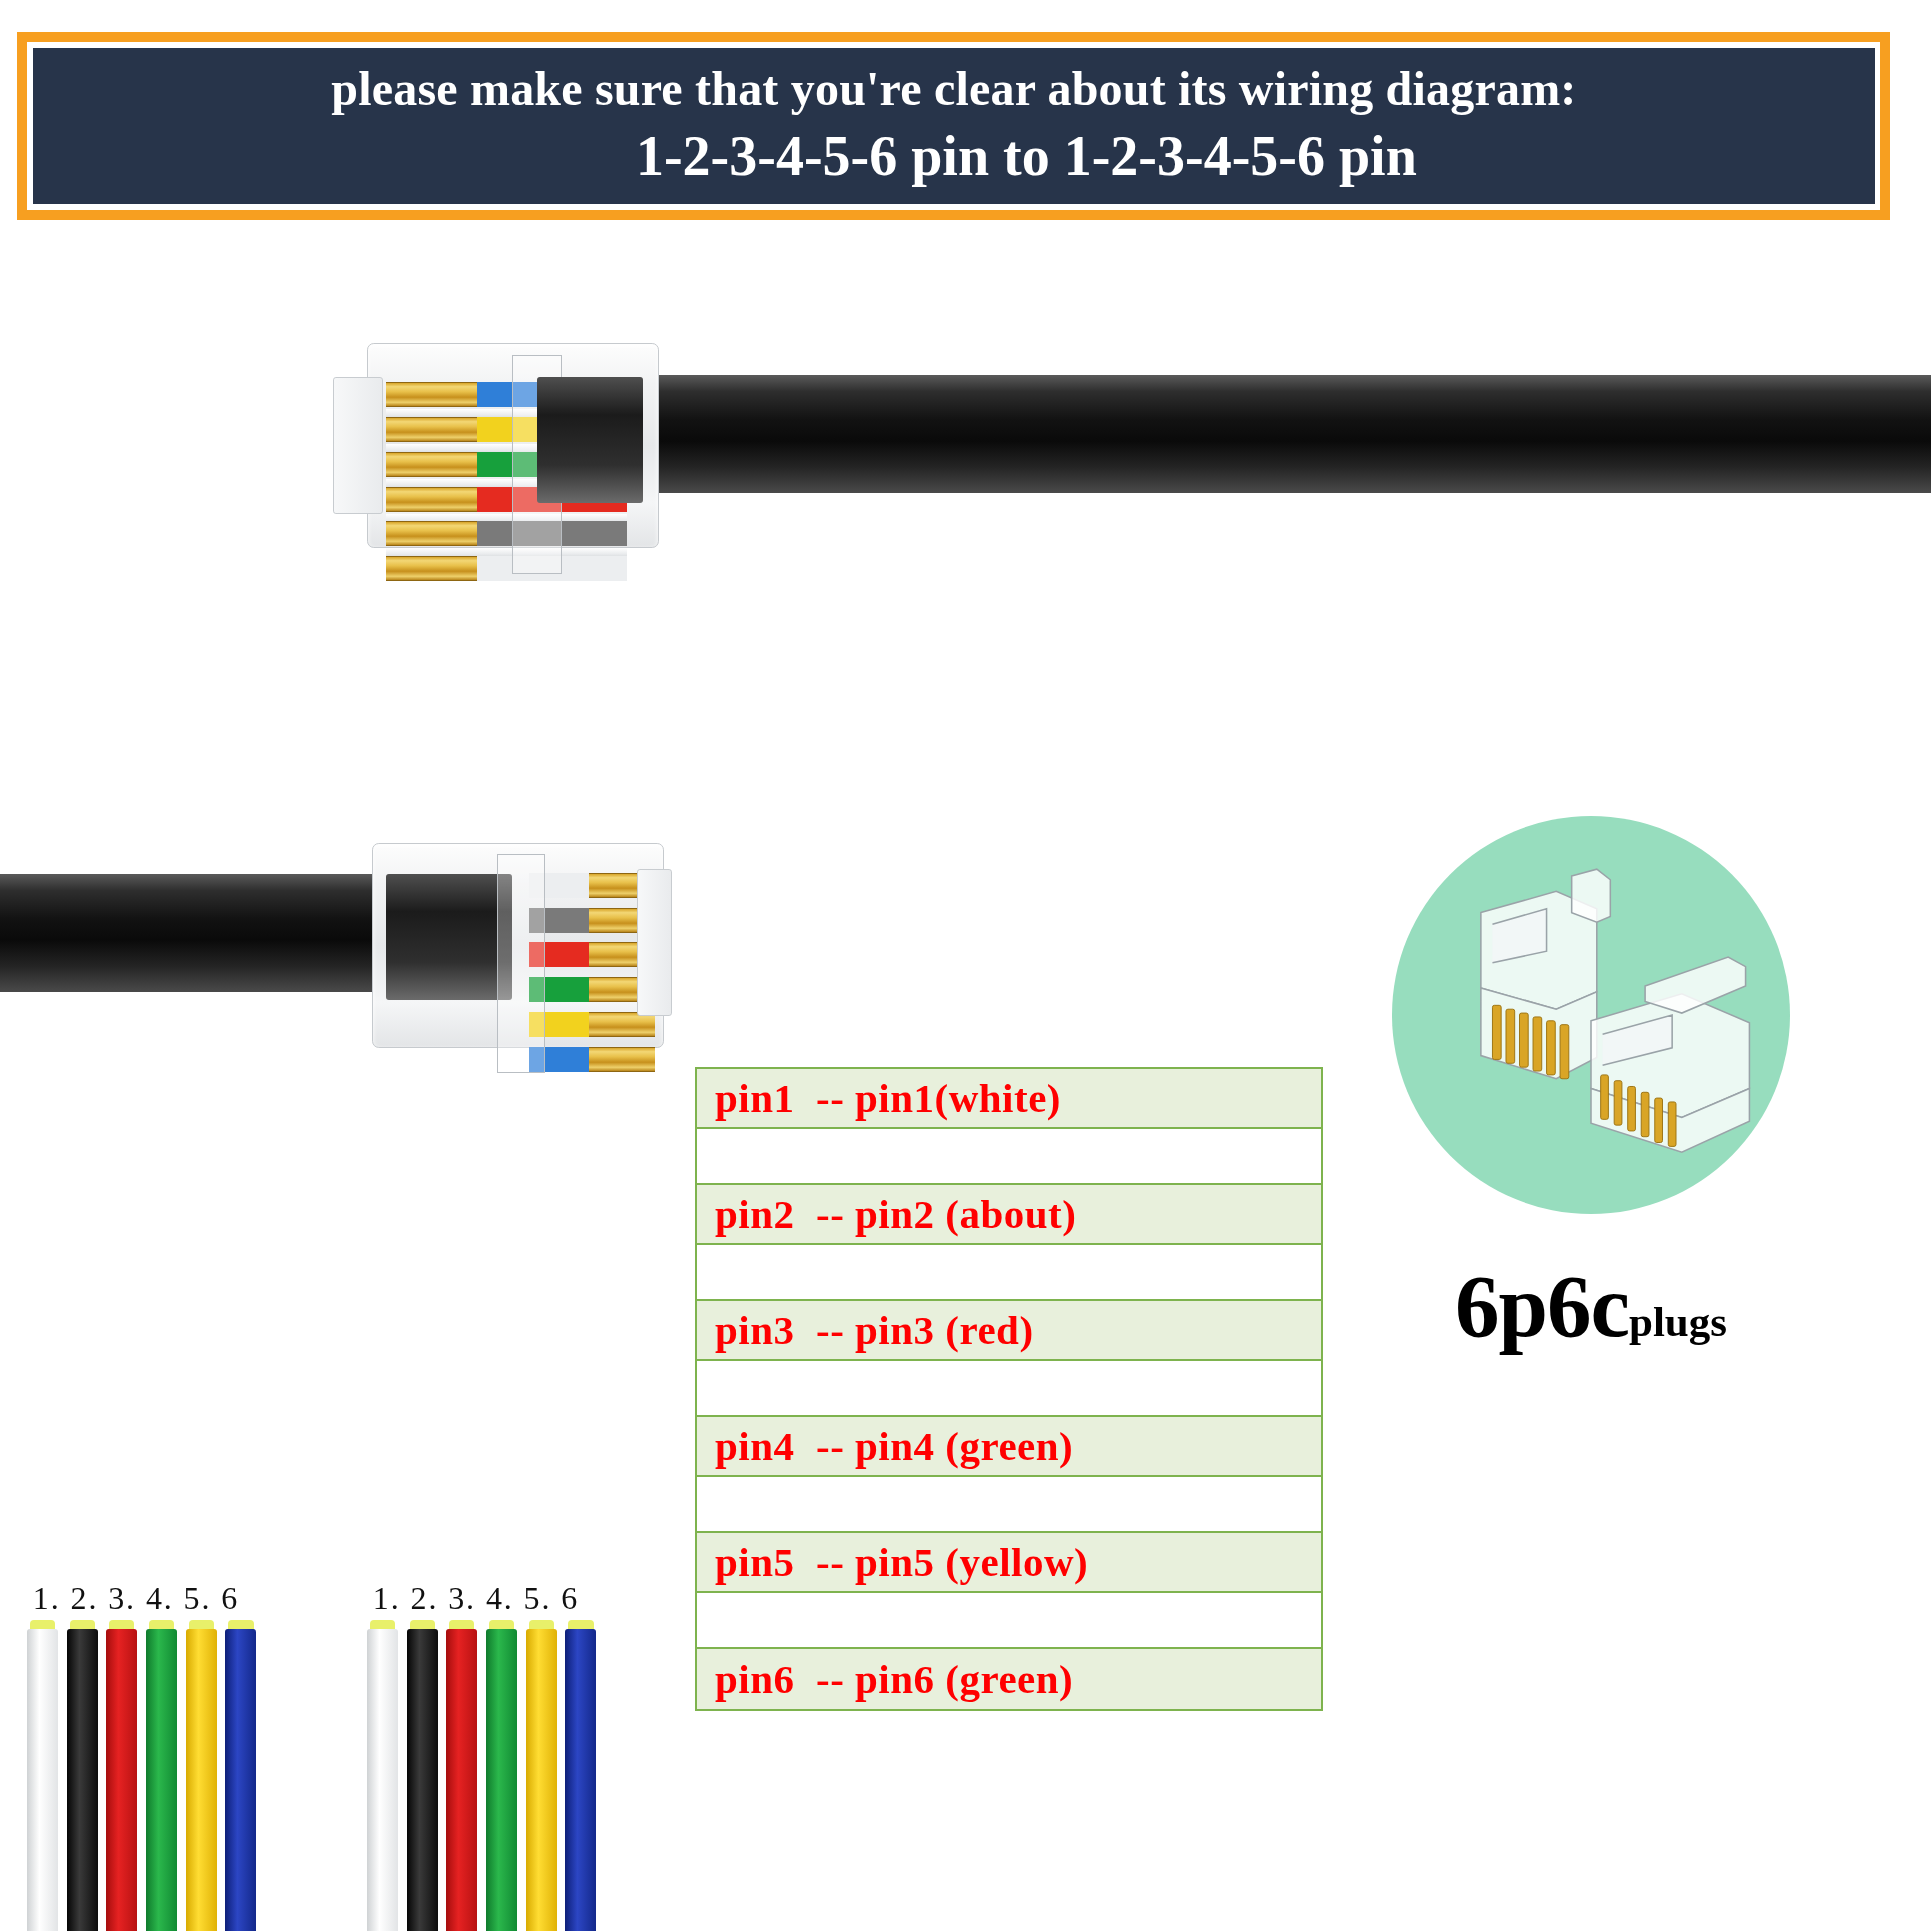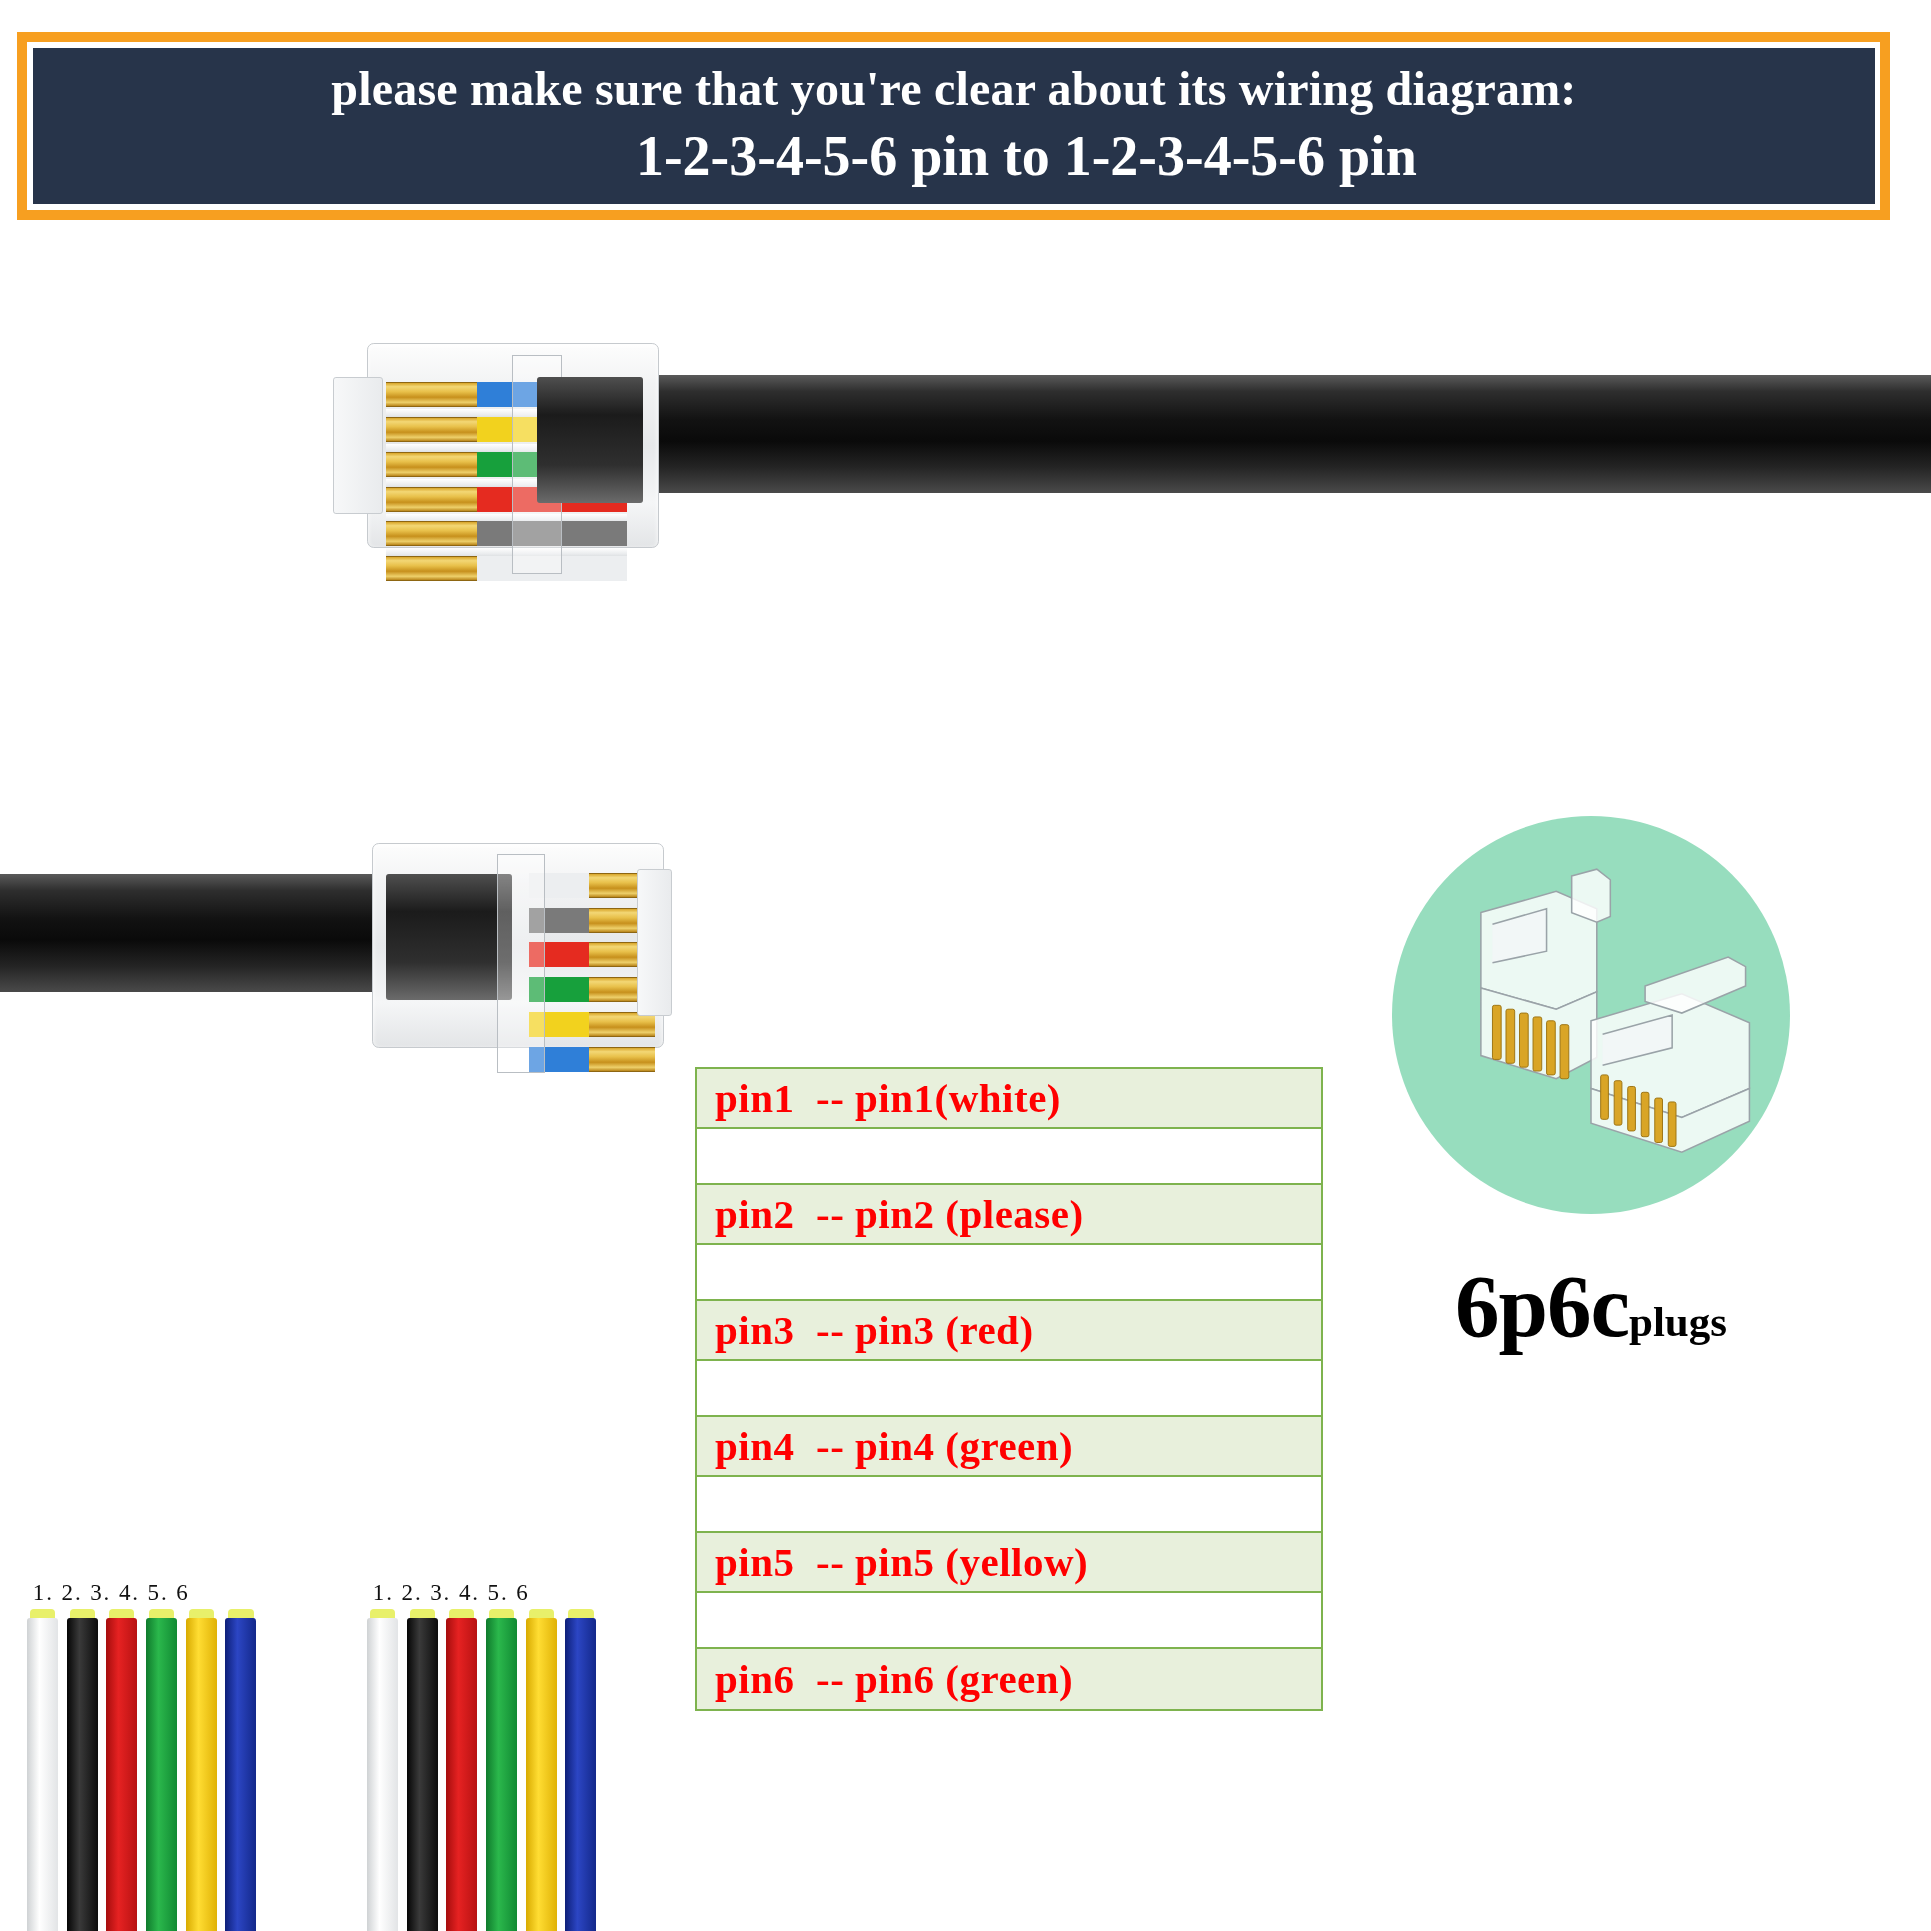--- a/index.html
+++ b/index.html
@@ -188,21 +188,21 @@
   }
 
   
   .bundle {
     position: absolute;
     width: 256px;
   }
   #bundle-left  { left: 27px;  top: 1580px; }
   #bundle-right { left: 367px; top: 1580px; }
   .bundle-label {
-    font-size: 23px;
+    font-size: 32px;
     color: #111111;
     font-family: "Liberation Serif", serif;
     letter-spacing: 1.9px;
     white-space: nowrap;
     margin-bottom: 11.6px;
     padding-left: 5.8px;
   }
   .wires {
     display: flex;
     gap: 8.7px;
@@ -302,21 +302,21 @@
 </div>
 <div class="rj-window" style="left:497px; top:854px; width:46px; height:217px;"></div>
 <div class="rj-tab" style="left:637px; top:869px; width:33px; height:145px;"></div>
 
 <div id="pin-table">
   <div class="trow">
     <span class="pin-text">pin1  -- pin1(white)</span>
   </div>
   <div class="trow spacer"></div>
   <div class="trow">
-    <span class="pin-text">pin2  -- pin2 (please)</span>
+    <span class="pin-text">pin2  -- pin2 (about)</span>
   </div>
   <div class="trow spacer"></div>
   <div class="trow">
     <span class="pin-text">pin3  -- pin3 (red)</span>
   </div>
   <div class="trow spacer"></div>
   <div class="trow">
     <span class="pin-text">pin4  -- pin4 (green)</span>
   </div>
   <div class="trow spacer"></div>

